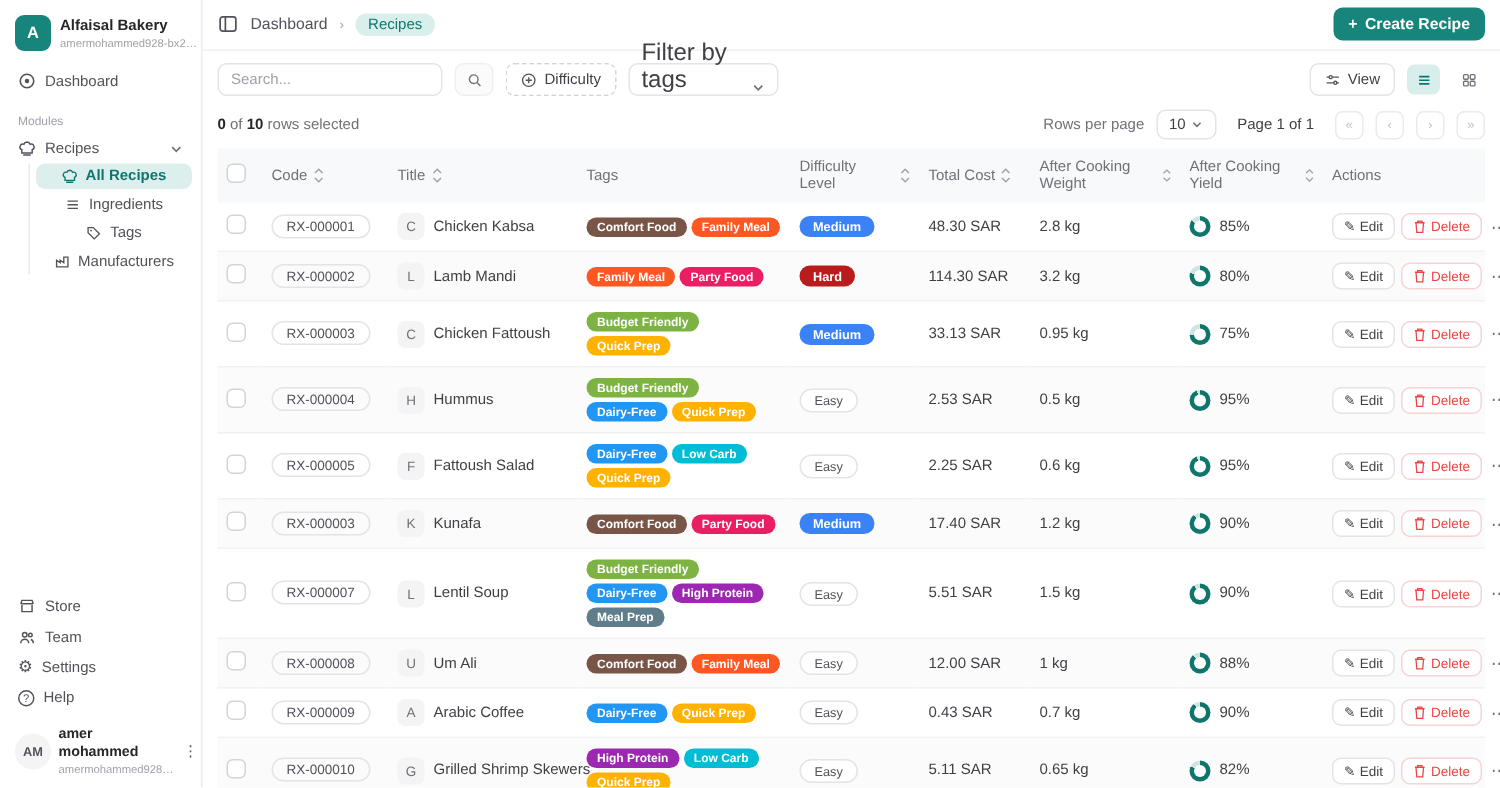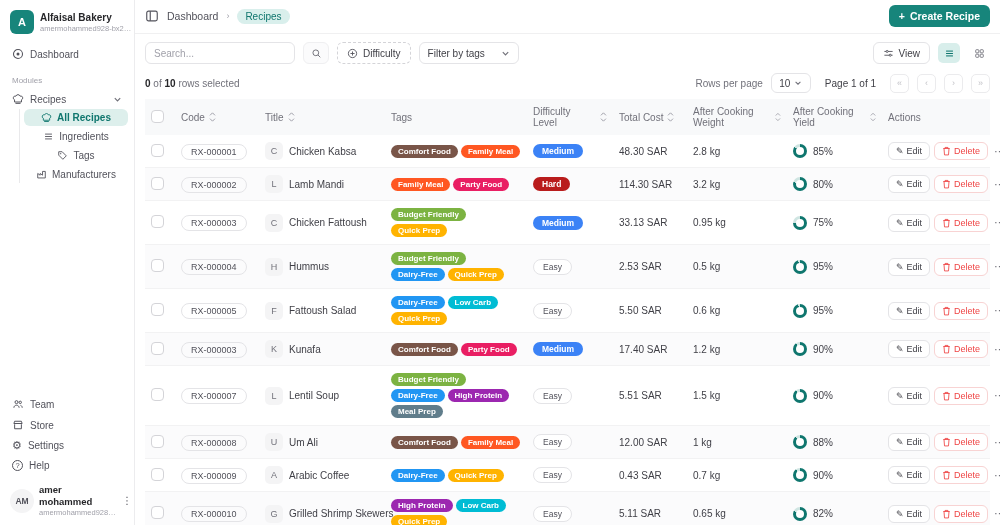--- a/index.html
+++ b/index.html
@@ -49,21 +49,21 @@
     font-family:inherit; }
   .toolbar { display:flex; align-items:center; gap:8px; padding:8px 10px 4px; }
   .search-input { width:150px; height:22px; border:1px solid #e4e4e7; border-radius:6px;
     font-size:10px; padding:0 8px; color:#3f3f46; outline:none; font-family:inherit; }
   .search-input::placeholder { color:#a1a1aa; }
   .icon-btn { height:22px; width:26px; border:1px solid #efeff1; background:#fbfbfc; border-radius:6px;
     display:flex; align-items:center; justify-content:center; cursor:pointer; }
   .difficulty-btn { height:22px; border:1px dashed #d4d4d8; background:#fff; border-radius:6px;
     font-size:10px; color:#3f3f46; padding:0 9px; display:flex; align-items:center; gap:5px; cursor:pointer; font-family:inherit; }
   .tags-select { height:22px; width:100px; border:1px solid #e4e4e7; background:#fff; border-radius:6px;
-    font-size:10px; color:#3f3f46; padding:0 8px; display:flex; align-items:center; cursor:pointer; }
+    font-size:16px; color:#3f3f46; padding:0 8px; display:flex; align-items:flex-end; cursor:pointer; }
   .tags-select .chev { margin-left:auto; }
   .view-btn { margin-left:auto; height:22px; border:1px solid #e4e4e7; background:#fff; border-radius:6px;
     font-size:10px; color:#3f3f46; padding:0 9px; display:flex; align-items:center; gap:5px; cursor:pointer; font-family:inherit; }
   .toggle-btn { height:20px; width:22px; border:none; background:transparent; border-radius:5px;
     display:flex; align-items:center; justify-content:center; cursor:pointer; }
   .toggle-btn.active { background:#d8eeeb; }
   .meta-row { display:flex; align-items:center; padding:5px 10px 4px; font-size:10px; color:#71717a; }
   .meta-row b { color:#27272a; }
   .pag-group { margin-left:auto; display:flex; align-items:center; gap:8px; }
   .rpp-select { height:20px; width:40px; border:1px solid #e4e4e7; border-radius:6px; font-size:10px;
@@ -183,38 +183,38 @@
             </svg>
         </span>
         <span>Manufacturers</span>
       </div>
     </div>
 
     <div class="sidebar-foot">
       <div class="nav-item">
         <span>
           <svg width="12" height="12" viewBox="0 0 16 16">
+              <path d="M2.5 6l1-3h9l1 3M3.5 7v6h9V7" fill="none" stroke="#52525b" stroke-width="1.3"></path>
+              <path d="M2.5 6h11" stroke="#52525b" stroke-width="1.3"></path>
+            </svg>
+        </span>
+        <span>Store</span>
+      </div>
+      <div class="nav-item">
+        <span>
+          <svg width="12" height="12" viewBox="0 0 16 16">
               <g fill="none" stroke="#52525b" stroke-width="1.3">
                 <circle cx="6" cy="5.5" r="2"></circle>
                 <path d="M2.5 13c0-2 1.6-3.4 3.5-3.4s3.5 1.4 3.5 3.4"></path>
                 <circle cx="11" cy="5.8" r="1.6"></circle>
                 <path d="M11.4 9.8c1.3.3 2.2 1.5 2.2 3.2"></path>
               </g>
             </svg>
         </span>
         <span>Team</span>
-      </div>
-      <div class="nav-item">
-        <span>
-          <svg width="12" height="12" viewBox="0 0 16 16">
-              <path d="M2.5 6l1-3h9l1 3M3.5 7v6h9V7" fill="none" stroke="#52525b" stroke-width="1.3"></path>
-              <path d="M2.5 6h11" stroke="#52525b" stroke-width="1.3"></path>
-            </svg>
-        </span>
-        <span>Store</span>
       </div>
       <div class="nav-item">
         <span class="gear-glyph">⚙</span>
         <span>Settings</span>
       </div>
       <div class="nav-item">
         <span class="help-circle">?</span>
         <span>Help</span>
       </div>
       <div class="user-card">
@@ -600,21 +600,21 @@
     </div>
               </td>
     <td>
                 <div class="tags-wrap">
                   <span class="tag" style="background: rgb(33, 150, 243);">Dairy-Free</span>
                   <span class="tag" style="background: rgb(0, 188, 212);">Low Carb</span>
                   <span class="tag" style="background: rgb(255, 179, 0);">Quick Prep</span>
                 </div>
               </td>
     <td><span class="diff-badge diff-easy">Easy</span></td>
-    <td>5.50 SAR</td>
+    <td>2.25 SAR</td>
     <td>0.6 kg</td>
     <td>
                 <div class="yield-wrap">
       <span class="ring" style="background: conic-gradient(rgb(15, 118, 110) 95%, rgb(207, 229, 226) 0deg);"></span>
       <span>95%</span>
     </div>
               </td>
     <td>
                 <div class="actions-wrap">
       <button class="btn edit-btn">

